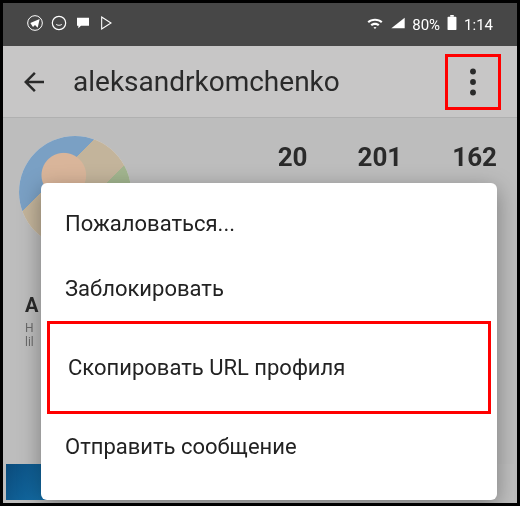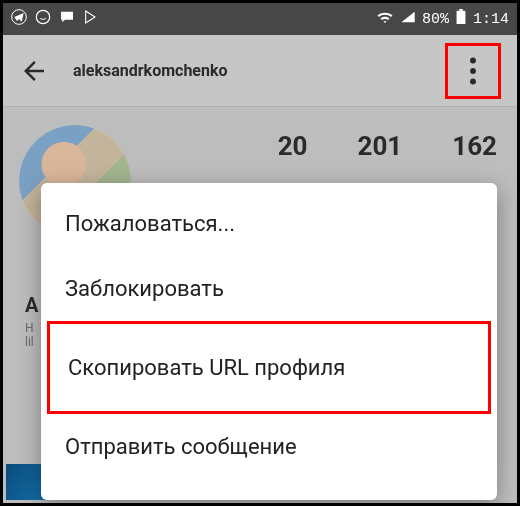--- a/index.html
+++ b/index.html
@@ -1,25 +1,25 @@
 <!DOCTYPE html>
 <html><head>
 <meta charset="utf-8">
 <style>
   * { box-sizing: border-box; margin: 0; padding: 0; }
   html, body { width: 520px; height: 506px; overflow: hidden; font-family: Roboto, "Helvetica Neue", Arial, sans-serif; }
   .frame { width: 520px; height: 506px; border: 3px solid #000; position: relative; background: #bdbdbd; }
-  .statusbar { height: 32px; background: #474747; color: #fff; display: flex; align-items: center; padding: 0 8px; font-size: 15px; font-family: Liberation Mono, monospace; }
+  .statusbar { height: 43px; background: #474747; color: #fff; display: flex; align-items: center; padding: 0 24px; font-size: 15px; }
   .sb-left { display: flex; gap: 8px; align-items: center; }
   .sb-right { margin-left: auto; display: flex; gap: 6px; align-items: center; }
   .sb-icon { fill: #fff; }
   .header { height: 72px; background: #c7c6c6; display: flex; align-items: center; padding: 0 16px; border-bottom: 1px solid #b0b0b0; position: relative; }
   .back { display: flex; align-items: center; }
   .back svg { fill: #2a2a2a; }
-  .uname { font-size: 16px; font-weight: 700; color: #2a2a2a; margin-left: 24px; }
+  .uname { font-size: 28px; font-weight: 400; color: #2a2a2a; margin-left: 24px; }
   .menu-btn { margin-left: auto; width: 56px; height: 56px; display: flex; align-items: center; justify-content: center; border: 3px solid #ff0000; }
   .menu-btn svg { fill: #2a2a2a; }
   .content { position: relative; padding: 18px 16px 0 16px; }
   .avatar { width: 112px; height: 112px; border-radius: 50%; overflow: hidden; position: relative; background: #e0dede; }
   .avatar::before { content:""; position:absolute; inset:0; background:
       radial-gradient(circle at 40% 35%, #d9b59a 0 22%, transparent 23%),
       linear-gradient(135deg,#7aa0c4 0 35%,#c3b49b 35% 60%,#a2b58f 60% 100%);
   }
   .stats { position: absolute; top: 24px; right: 20px; display: flex; gap: 50px; font-size: 26px; font-weight: 700; color: #2a2a2a; }
   .side-label { position: absolute; left: 22px; top: 290px; color: #2a2a2a; font-size: 20px; font-weight: 700; }

